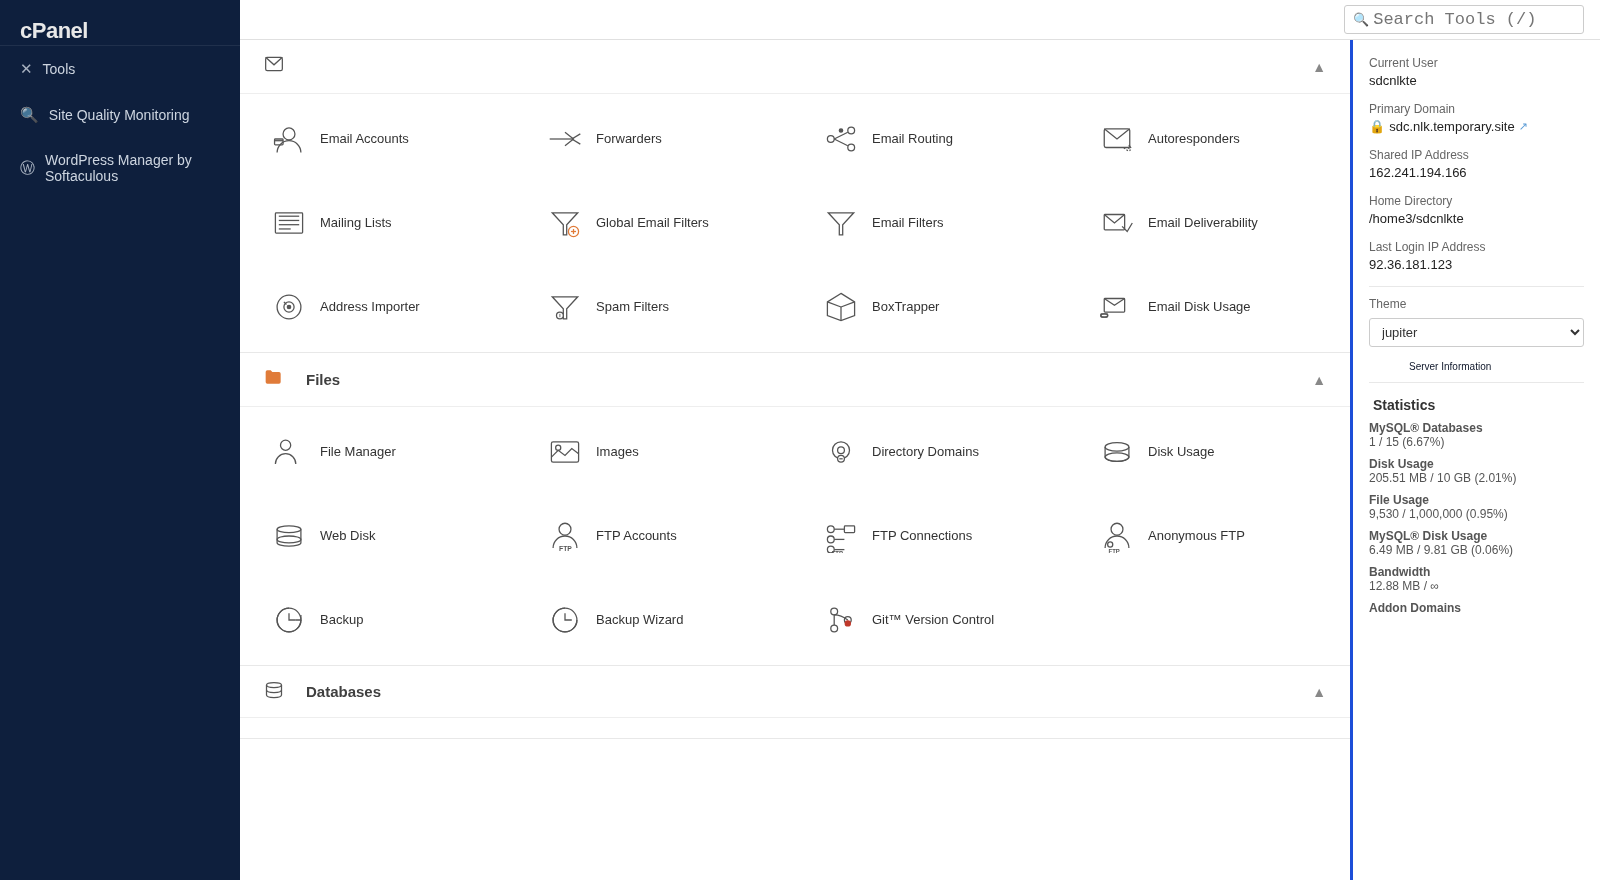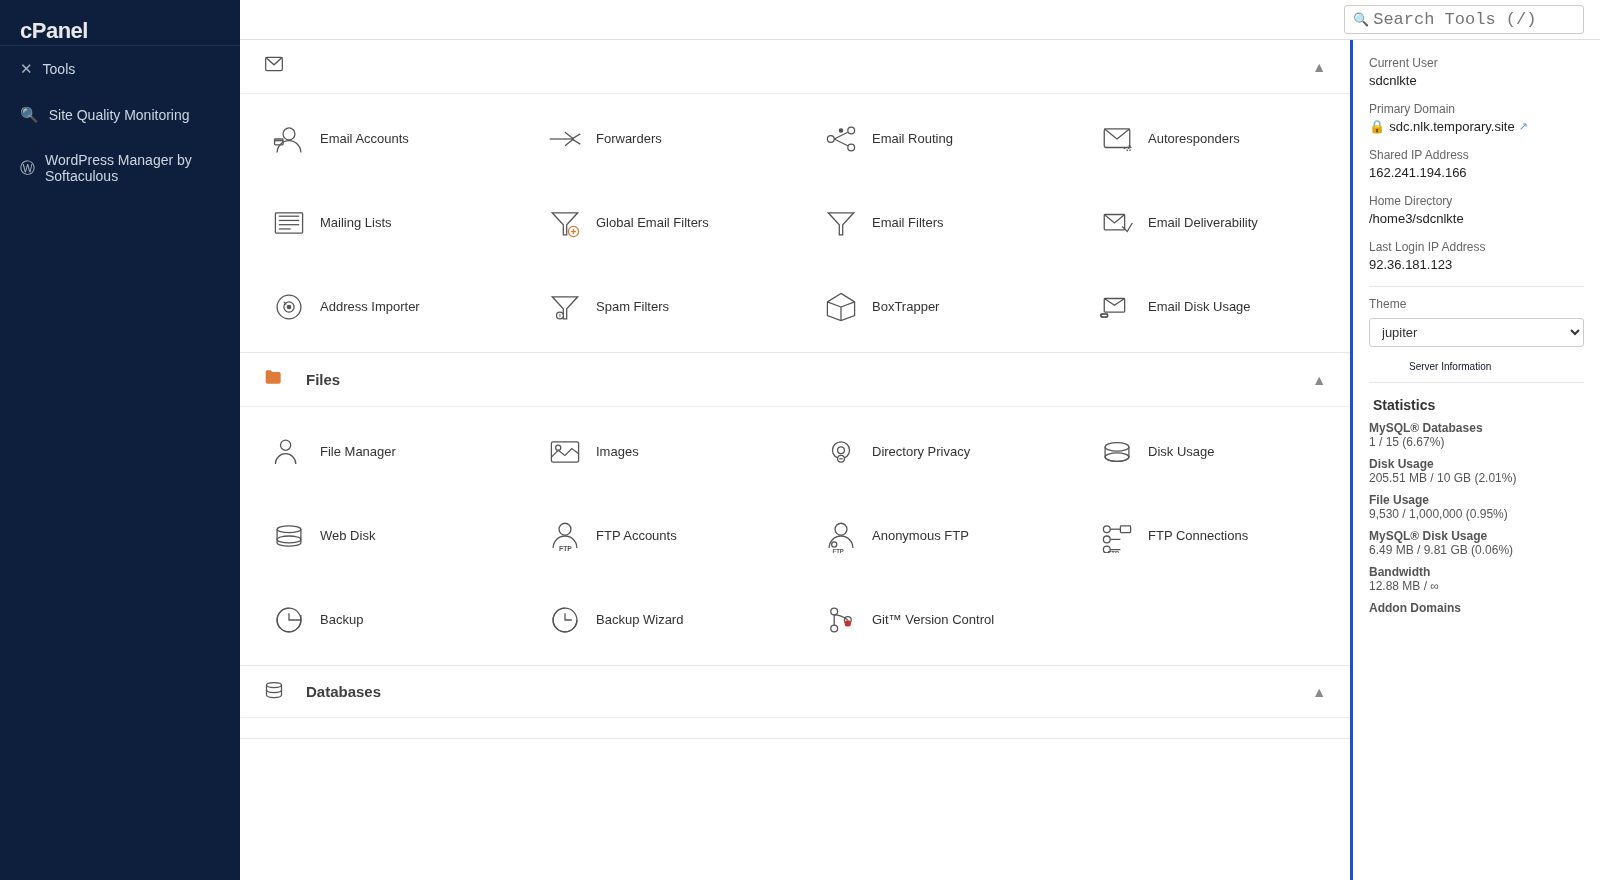--- a/index.html
+++ b/index.html
@@ -426,21 +426,21 @@
 
           <div class="tool-item">
             <div class="tool-icon">
               <svg viewBox="0 0 40 40" fill="none" stroke="#555" stroke-width="1.5">
                 <circle cx="20" cy="18" r="10"></circle>
                 <circle cx="20" cy="18" r="4"></circle>
                 <circle cx="20" cy="28" r="4" fill="#fff" stroke="#555"></circle>
                 <line x1="18" y1="28" x2="22" y2="28"></line>
               </svg>
             </div>
-            <span class="tool-label">Directory Privacy</span>
+            <span class="tool-label">Directory Domains</span>
           </div>
 
           <div class="tool-item">
             <div class="tool-icon">
               <svg viewBox="0 0 40 40" fill="none" stroke="#555" stroke-width="1.5">
                 <ellipse cx="20" cy="14" rx="14" ry="5"></ellipse>
                 <path d="M6 14v12c0 2.8 6.3 5 14 5s14-2.2 14-5V14"></path>
                 <ellipse cx="20" cy="26" rx="14" ry="5"></ellipse>
               </svg>
             </div>
@@ -460,32 +460,20 @@
 
           <div class="tool-item">
             <div class="tool-icon">
               <svg viewBox="0 0 40 40" fill="none" stroke="#555" stroke-width="1.5">
                 <circle cx="20" cy="12" r="7"></circle>
                 <path d="M6 34c0-7.7 6.3-14 14-14s14 6.3 14 14"></path>
                 <text x="13" y="38" font-size="8" fill="#555" stroke="none" font-weight="bold">FTP</text>
               </svg>
             </div>
             <span class="tool-label">FTP Accounts</span>
-          </div>
-
-          <div class="tool-item">
-            <div class="tool-icon">
-              <svg viewBox="0 0 40 40" fill="none" stroke="#555" stroke-width="1.5">
-                <circle cx="20" cy="12" r="7"></circle>
-                <path d="M6 34c0-7.7 6.3-14 14-14s14 6.3 14 14"></path>
-                <circle cx="12" cy="30" r="3"></circle>
-                <text x="10" y="40" font-size="7" fill="#555" stroke="none" font-weight="bold">FTP</text>
-              </svg>
-            </div>
-            <span class="tool-label">Anonymous FTP</span>
           </div>
 
           <div class="tool-item">
             <div class="tool-icon">
               <svg viewBox="0 0 40 40" fill="none" stroke="#555" stroke-width="1.5">
                 <circle cx="8" cy="12" r="4"></circle>
                 <circle cx="8" cy="24" r="4"></circle>
                 <circle cx="8" cy="36" r="4"></circle>
                 <line x1="12" y1="12" x2="24" y2="12"></line>
                 <line x1="12" y1="24" x2="24" y2="24"></line>
@@ -493,20 +481,32 @@
                 <rect x="24" y="8" width="12" height="8" rx="1"></rect>
                 <text x="9" y="42" font-size="7" fill="#555" stroke="none" font-weight="bold">FTP</text>
               </svg>
             </div>
             <span class="tool-label">FTP Connections</span>
           </div>
 
           <div class="tool-item">
             <div class="tool-icon">
               <svg viewBox="0 0 40 40" fill="none" stroke="#555" stroke-width="1.5">
+                <circle cx="20" cy="12" r="7"></circle>
+                <path d="M6 34c0-7.7 6.3-14 14-14s14 6.3 14 14"></path>
+                <circle cx="12" cy="30" r="3"></circle>
+                <text x="10" y="40" font-size="7" fill="#555" stroke="none" font-weight="bold">FTP</text>
+              </svg>
+            </div>
+            <span class="tool-label">Anonymous FTP</span>
+          </div>
+
+          <div class="tool-item">
+            <div class="tool-icon">
+              <svg viewBox="0 0 40 40" fill="none" stroke="#555" stroke-width="1.5">
                 <circle cx="20" cy="20" r="14"></circle>
                 <polyline points="28,20 20,20 20,12"></polyline>
                 <path d="M20 6 A14 14 0 1 0 34 20" stroke-dasharray="none"></path>
                 <polyline points="34,14 34,20 28,20"></polyline>
               </svg>
             </div>
             <span class="tool-label">Backup</span>
           </div>
 
           <div class="tool-item">

